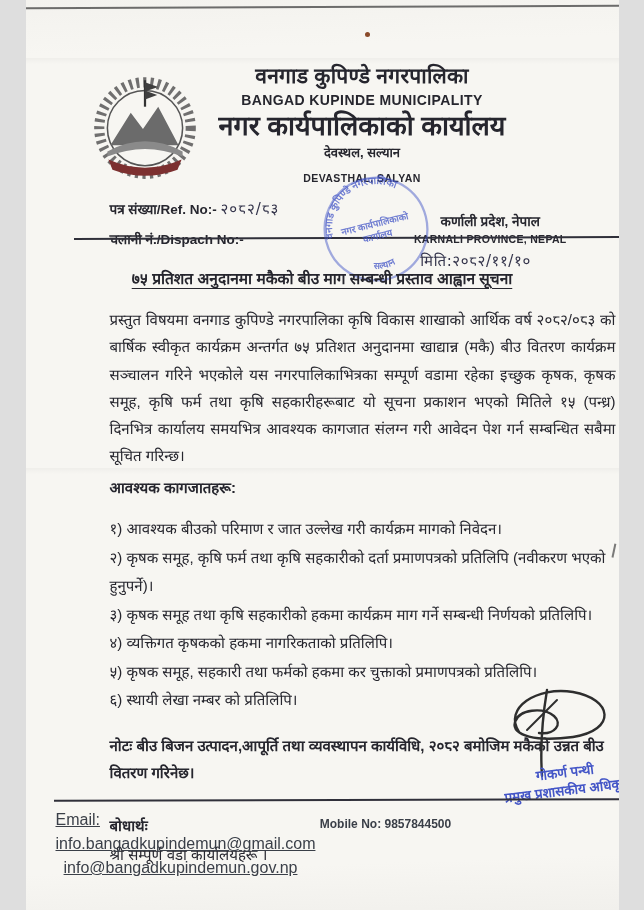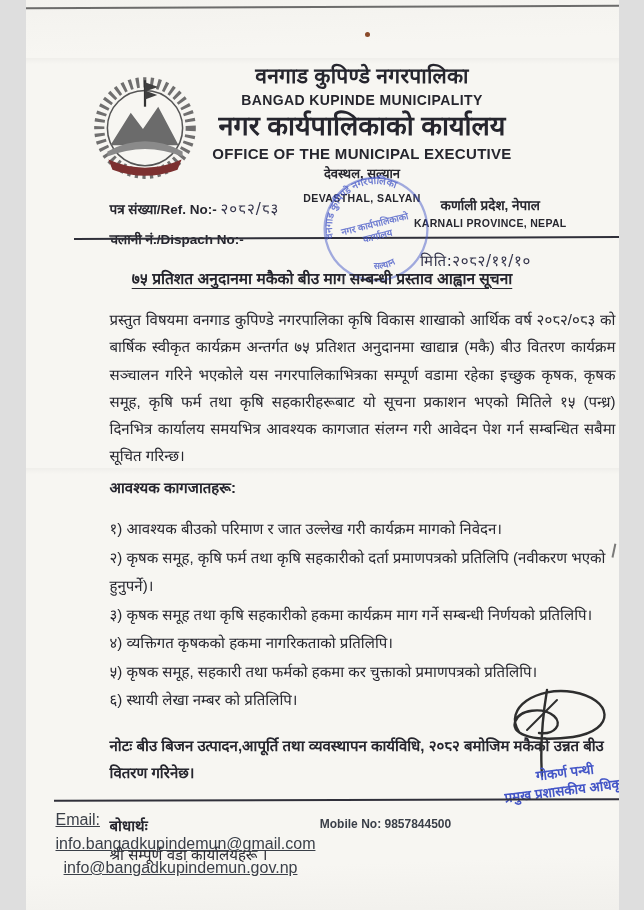--- a/index.html
+++ b/index.html
@@ -26,21 +26,21 @@
   .hdr .np-muni{font-size:21px;font-weight:bold;letter-spacing:.3px;}
   .hdr .en-muni{font-size:14px;font-weight:bold;margin-top:4px;letter-spacing:.4px;}
   .hdr .np-office{font-size:27px;font-weight:bold;margin-top:3px;}
   .hdr .en-office{font-size:15px;font-weight:bold;margin-top:3px;letter-spacing:.3px;}
   .hdr .np-place{font-size:13px;font-weight:bold;margin-top:4px;}
   .hdr .en-place{font-size:10.5px;font-weight:bold;margin-top:11px;letter-spacing:.4px;}
 
   
   .meta-left{position:absolute;top:194px;left:84px;font-size:13.5px;font-weight:bold;line-height:2.1;}
   .hand{font-family:"DejaVu Sans",sans-serif;font-weight:normal;font-size:15px;color:#33334a;letter-spacing:1px;}
-  .meta-right{position:absolute;top:196px;right:52px;text-align:center;line-height:1.5;}
+  .meta-right{position:absolute;top:212px;right:52px;text-align:center;line-height:1.5;}
   .meta-right .np{font-size:13.5px;font-weight:bold;}
   .meta-right .en{font-size:10.5px;font-weight:bold;letter-spacing:.3px;}
   .rule-1{position:absolute;top:237px;left:48px;width:546px;height:2px;background:#30303a;transform:rotate(-0.2deg);}
   .date-line{position:absolute;top:250px;right:58px;width:170px;text-align:center;font-size:15px;color:#33334a;letter-spacing:.6px;}
 
   
   .stamp{position:absolute;top:172px;left:293px;width:114px;height:114px;transform:rotate(-14deg);opacity:.88;}
 
   
   .subject{position:absolute;top:267px;left:0;width:100%;text-align:center;font-size:15.5px;font-weight:bold;text-decoration:underline;text-underline-offset:4px;}
@@ -89,21 +89,20 @@
     <path d="M60 16 L60 42" stroke="#333" stroke-width="2.2"></path>
     <path d="M60 18 L73 22.5 L60 27 Z" fill="#3f3f3f"></path>
     <path d="M60 26 L72 30.5 L60 35 Z" fill="#3f3f3f"></path>
     <path d="M24 94 Q60 110 96 94 L92 104 Q60 116 28 104 Z" fill="#7c3030"></path>
   </svg>
 
   <div class="hdr">
     <div class="np-muni">वनगाड कुपिण्डे नगरपालिका</div>
     <div class="en-muni">BANGAD KUPINDE MUNICIPALITY</div>
     <div class="np-office">नगर कार्यपालिकाको कार्यालय</div>
-    <div class="en-office">OFFICE OF THE MUNICIPAL EXECUTIVE</div>
     <div class="np-place">देवस्थल, सल्यान</div>
     <div class="en-place">DEVASTHAL, SALYAN</div>
   </div>
 
   <div class="meta-left">
     <div><span>पत्र संख्या/Ref. No:-</span> <span class="hand">२०८२/८३</span></div>
     <div>चलानी नं./Dispach No:-</div>
   </div>
 
   <div class="meta-right">

